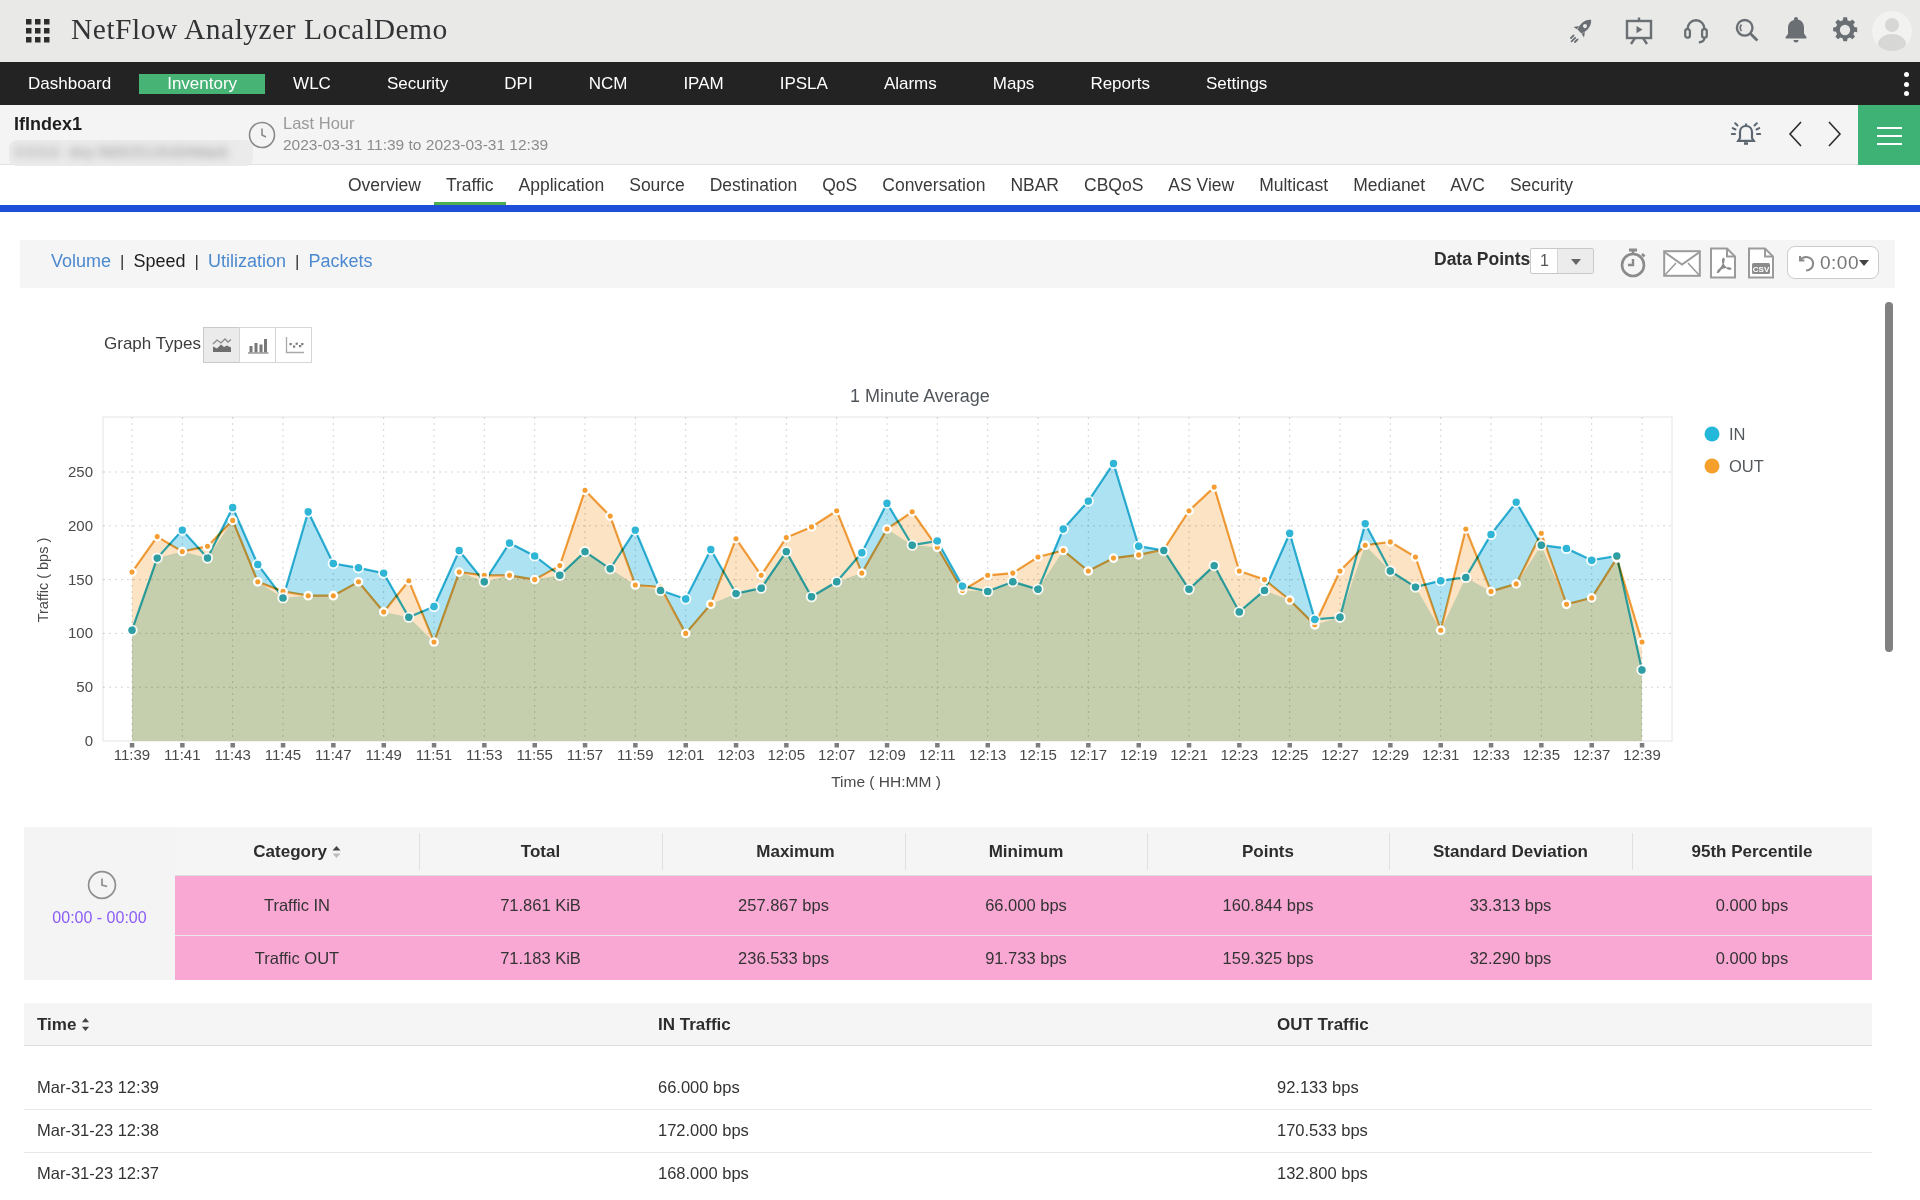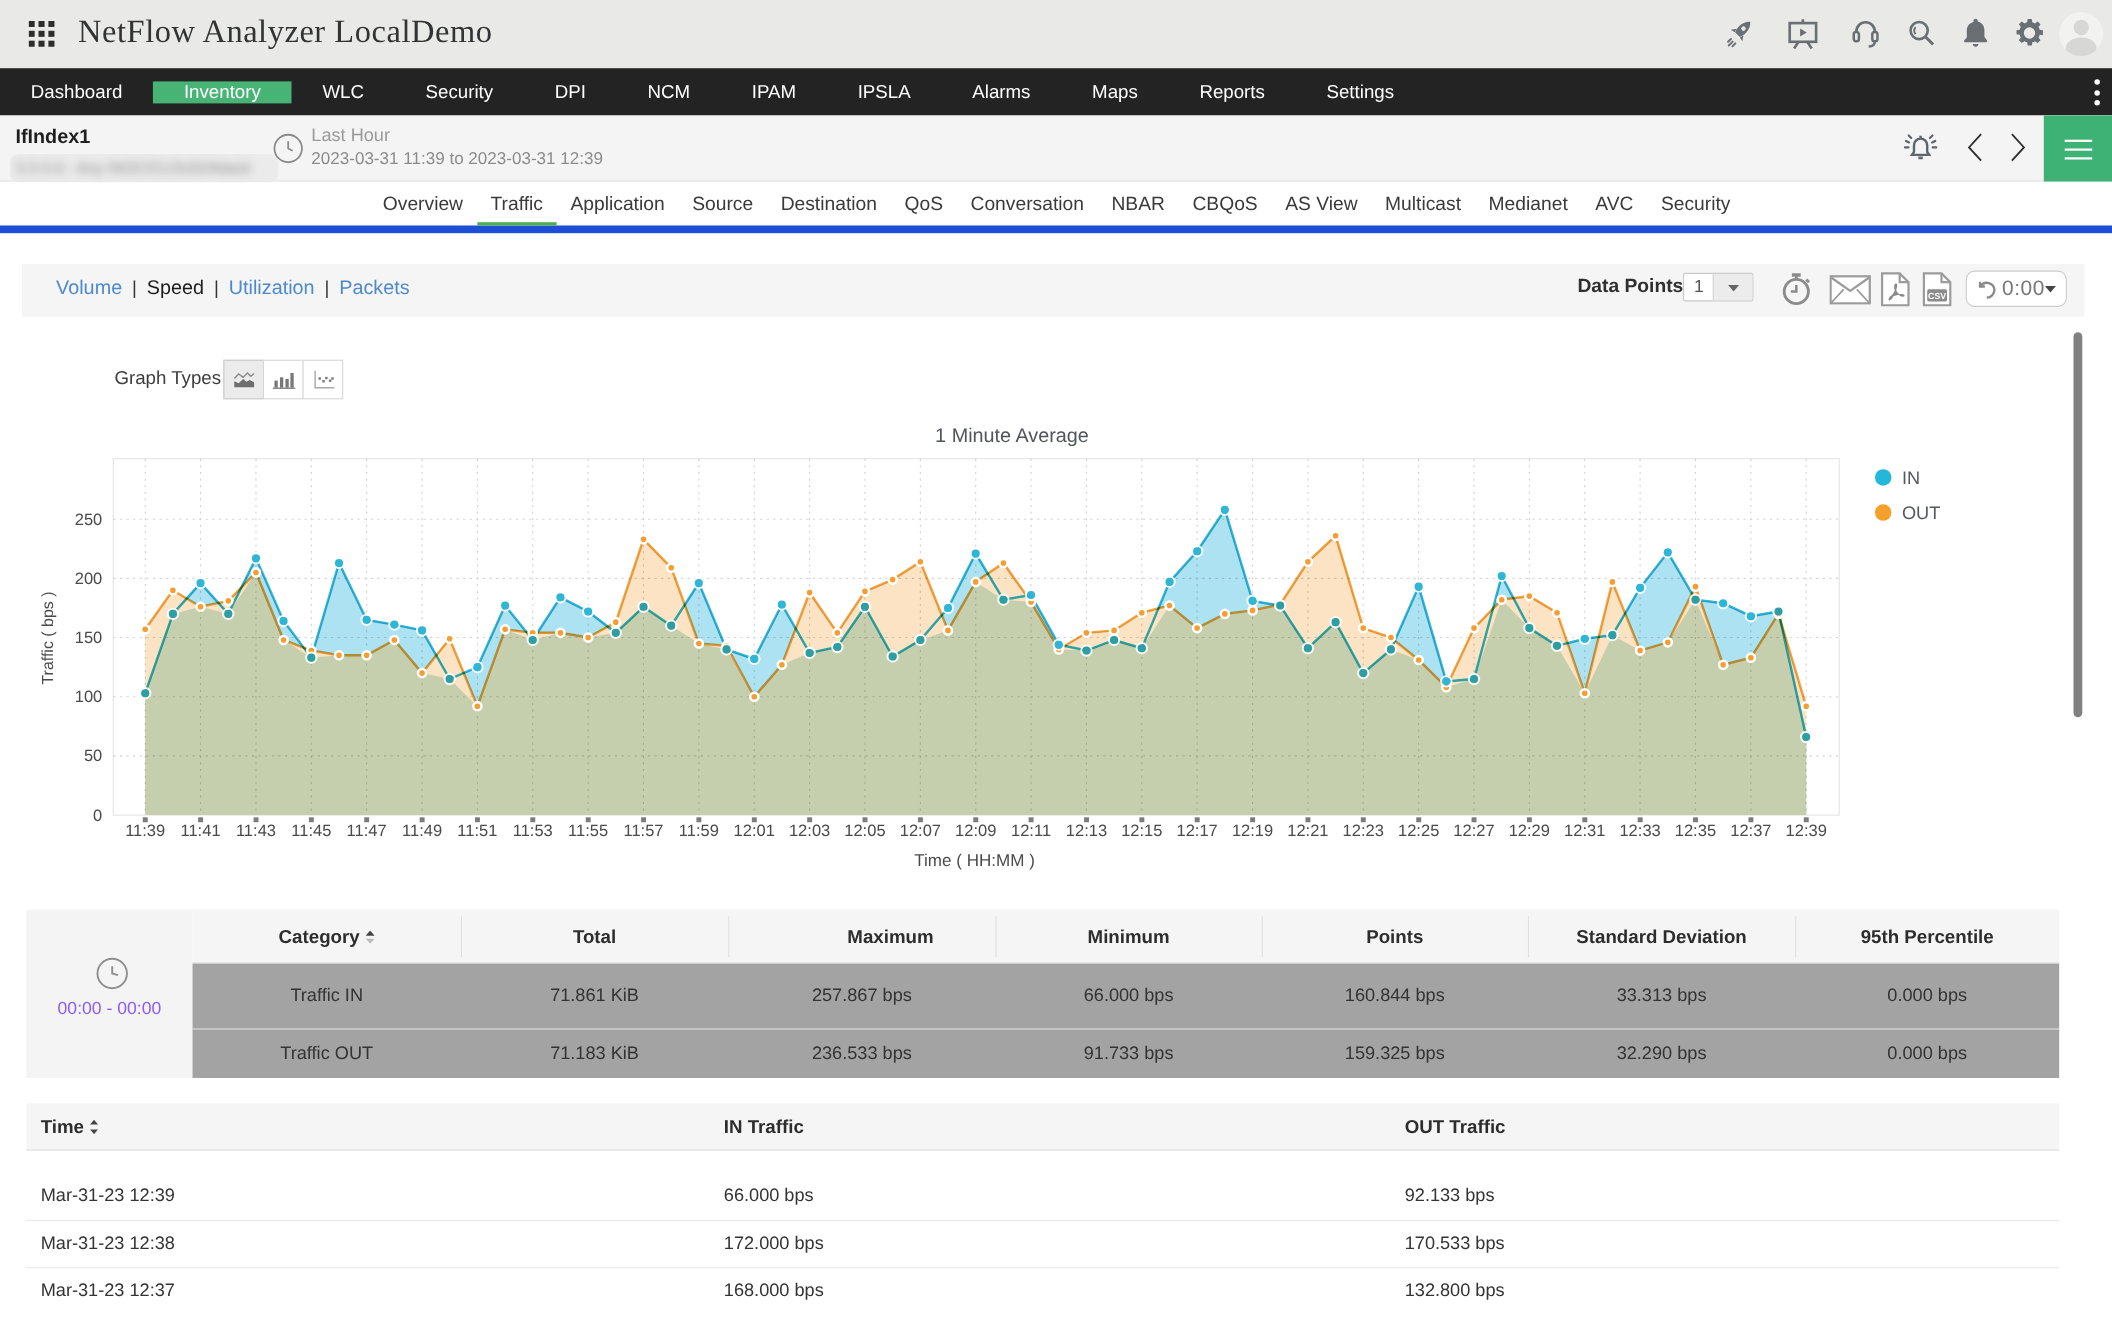--- a/index.html
+++ b/index.html
@@ -44,21 +44,21 @@
 .gtlabel{position:absolute;left:104px;top:334px;font-size:17px;color:#3c3c3c}
 .gtbtns{position:absolute;left:204px;top:327px;display:flex}
 .gtb{width:37px;height:36px;border:1px solid #d6d6d6;background:#fff;margin-left:-1px;display:flex;align-items:center;justify-content:center}
 .gtb.sel{background:#ebebeb;border-color:#c9c9c9}
 
 .t1{position:absolute;left:24px;top:827px;width:1848px}
 .t1 .lblk{position:absolute;left:0;top:0;width:151px;height:153px;background:#f4f4f4}
 .t1 .hdr{position:absolute;left:151px;top:0;width:1697px;height:49px;background:#f5f5f6;border-bottom:1px solid #ddd}
 .hcell{position:absolute;top:0;height:49px;display:flex;align-items:center;justify-content:center;font-size:17px;font-weight:bold;color:#2d2d2d}
 .vsep{position:absolute;top:6px;height:37px;width:1px;background:#e0e0e0}
-.brow{position:absolute;left:151px;width:1697px;background:#a3a3a3}
+.brow{position:absolute;left:151px;width:1697px;background:#f9a8d4}
 .bcell{position:absolute;top:0;height:100%;display:flex;align-items:center;justify-content:center;font-size:16.5px;color:#333}
 .clockc{color:#8b5cf6;font-size:16px}
 .t2{position:absolute;left:24px;top:1003px;width:1848px}
 .t2 .hdr{position:absolute;left:0;top:0;width:1848px;height:43px;background:#f5f5f6;border-bottom:1px solid #ddd}
 .t2 .hc{position:absolute;top:0;height:43px;display:flex;align-items:center;font-size:17px;font-weight:bold;color:#2d2d2d}
 .t2 .rc{position:absolute;height:43px;display:flex;align-items:center;font-size:16.5px;color:#333}
 .rline{position:absolute;left:0;width:1848px;height:1px;background:#e8e8e8}
 
 .sbar{position:absolute;left:1885px;top:302px;width:8px;height:350px;border-radius:4px;background:#818181}
 </style></head>
@@ -571,21 +571,21 @@
         <path d="M15 8.5V15l5.2 1.5" stroke-width="1.7"></path>
       </svg>
   <div class="abs clockc" style="left:0;top:82px;width:151px;text-align:center">00:00 - 00:00</div>
  </div>
  <div class="hdr">
   <div class="hcell" style="left:0;width:244px">Category&nbsp;<svg width="9" height="12" viewBox="0 0 9 12">
           <path d="M4.5 0l4 4.6h-8z" fill="#444"></path>
           <path d="M4.5 12l4-4.6h-8z" fill="#bbb"></path>
         </svg></div>
   <div class="hcell" style="left:244px;width:243px">Total</div>
-  <div class="hcell" style="left:513px;width:243px">Maximum</div>
+  <div class="hcell" style="left:499px;width:243px">Maximum</div>
   <div class="hcell" style="left:730px;width:242px">Minimum</div>
   <div class="hcell" style="left:972px;width:242px">Points</div>
   <div class="hcell" style="left:1214px;width:243px">Standard Deviation</div>
   <div class="hcell" style="left:1457px;width:240px">95th Percentile</div>
   <div class="vsep" style="left:244px"></div>
       <div class="vsep" style="left:487px"></div>
       <div class="vsep" style="left:730px"></div>
       <div class="vsep" style="left:972px"></div>
       <div class="vsep" style="left:1214px"></div>
       <div class="vsep" style="left:1457px"></div>

